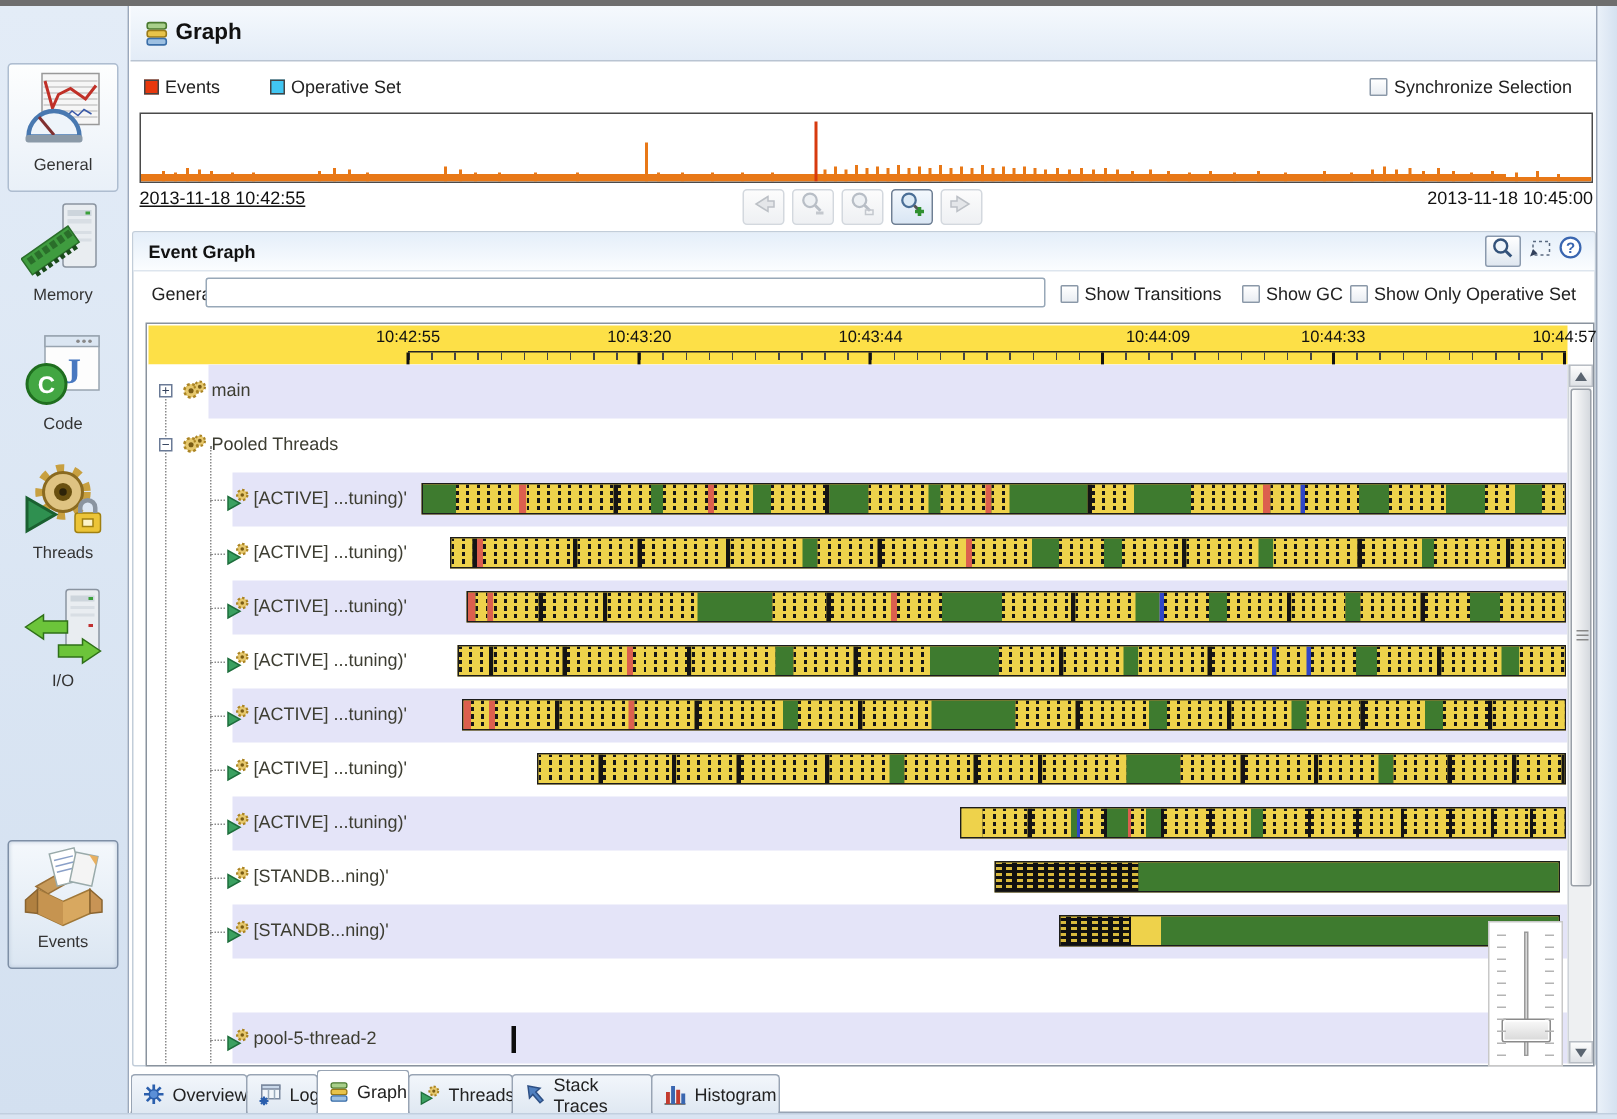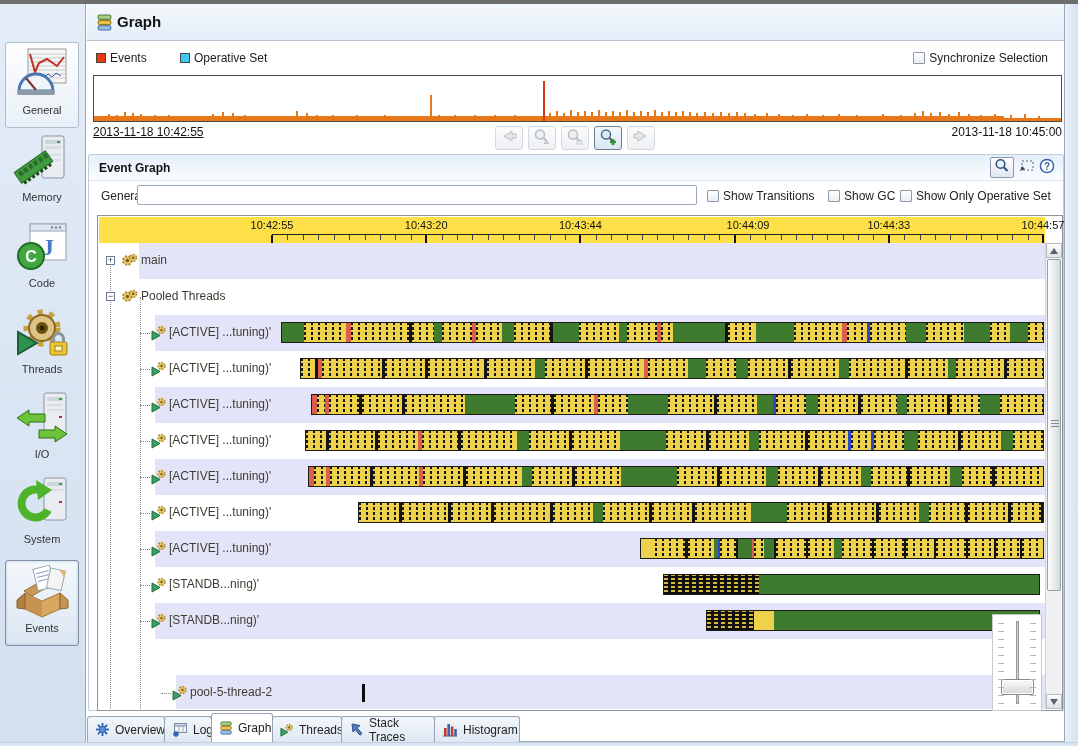--- a/index.html
+++ b/index.html
@@ -177,32 +177,20 @@
             <rect x="33" y="8" width="16" height="4" fill="#cdd5dc"></rect>
             <rect x="45" y="9" width="3" height="2" fill="#3aa03a"></rect>
             <rect x="33" y="15" width="16" height="2" fill="#d8dee4"></rect>
             <rect x="33" y="20" width="16" height="2" fill="#d8dee4"></rect>
             <rect x="45" y="27" width="3" height="2" fill="#c03030"></rect>
             <polygon points="3,29 15,21 15,25 31,25 31,33 15,33 15,37" fill="#6cc43a" stroke="#2f7018"></polygon>
             <polygon points="53,45 41,37 41,41 25,41 25,49 41,49 41,53" fill="#6cc43a" stroke="#2f7018"></polygon>
           </svg></span>
         <span class="nlabel">I/O</span>
       </div>
-      <div class="navitem" style="top: 468px;">
-        <span class="nicon"><svg width="56" height="56" viewBox="0 0 56 56">
-            <rect x="30" y="4" width="22" height="42" rx="2" fill="#e9edf1" stroke="#8a94a0"></rect>
-            <rect x="33" y="8" width="16" height="4" fill="#cdd5dc"></rect>
-            <rect x="45" y="9" width="3" height="2" fill="#3aa03a"></rect>
-            <rect x="33" y="15" width="16" height="2" fill="#d8dee4"></rect>
-            <rect x="45" y="27" width="3" height="2" fill="#c03030"></rect>
-            <path d="M34 36 A14 14 0 1 1 28 17" fill="none" stroke="#4fb32a" stroke-width="8"></path>
-            <polygon points="22,6 38,16 24,26" fill="#4fb32a"></polygon>
-          </svg></span>
-        <span class="nlabel">System</span>
-      </div>
       <div class="navitem selected" style="top: 556px;">
         <span class="nicon"><svg width="56" height="56" viewBox="0 0 56 56">
             <polygon points="10,28 24,20 32,25 18,33" fill="#c79a5a" stroke="#9a7038"></polygon>
             <g transform="rotate(-14 30 18)">
               <rect x="22" y="4" width="17" height="22" fill="#fff" stroke="#9aa"></rect>
               <g stroke="#8aa0c8">
                 <line x1="24" y1="9" x2="37" y2="9"></line>
                 <line x1="24" y1="13" x2="37" y2="13"></line>
                 <line x1="24" y1="17" x2="37" y2="17"></line>
               </g>
@@ -384,21 +372,21 @@
         <div class="majortick" style="left: -1px;"></div>
             <div class="majortick" style="left: 153.2px;"></div>
             <div class="majortick" style="left: 307.4px;"></div>
             <div class="majortick" style="left: 461.6px;"></div>
             <div class="majortick" style="left: 615.8px;"></div>
             <div class="majortick" style="left: 770px;"></div>
           </div>
       <span class="axlabel" style="left: 173px;">10:42:55</span>
           <span class="axlabel" style="left: 327.2px;">10:43:20</span>
           <span class="axlabel" style="left: 481.4px;">10:43:44</span>
-          <span class="axlabel" style="left: 649px;">10:44:09</span>
+          <span class="axlabel" style="left: 673px;">10:44:09</span>
           <span class="axlabel" style="left: 789.8px;">10:44:33</span>
           <span class="axlabel" style="left: 944px;">10:44:57</span>
         </div>
       <div id="rowsarea">
           <div class="vguide" style="left: 11px; top: 18px; height: 450px;"></div>
           <div class="vguide" style="left: 41px; top: 54px; height: 414px;"></div>
           <div class="trow" style="top: 0px;">
             <div class="hl" style="left: 40px;"></div>
             <div class="expander">+</div>
             <span style="position: absolute; left: 22px; top: 9px;"><svg width="17" height="17" viewBox="0 0 16 16">
@@ -735,21 +723,21 @@
                 <circle cx="10.5" cy="5" r="3.4" fill="#e6c86e" stroke="#ab8423" stroke-width="1.5" stroke-dasharray="1.6 1.5"></circle>
                 <circle cx="10.5" cy="5" r="1.2" fill="#7a5c14"></circle>
               </svg></span>
             <span class="treelabel" style="left: 70px;">[STANDB...ning)'</span>
             <div class="bar" style="left: 607px; width: 334px;">
               <div class="seg seg-d" style="width: 47px;"></div>
               <div class="seg seg-Y" style="width: 20px;"></div>
               <div class="seg seg-g" style="width: 267px;"></div>
             </div>
           </div>
-          <div class="trow" style="top: 432px; margin-left: 21px;">
+          <div class="trow" style="top: 432px;">
             <div class="hl" style="left: 56px;"></div>
             <div class="hstub" style="left: 41px; top: 18px;"></div>
             <span style="position: absolute; left: 52px; top: 10px;"><svg width="16" height="16" viewBox="0 0 16 16">
                 <polygon points="1,6 1,15 9,10.5" fill="#3aa060" stroke="#1e6e3c"></polygon>
                 <circle cx="10.5" cy="5" r="3.4" fill="#e6c86e" stroke="#ab8423" stroke-width="1.5" stroke-dasharray="1.6 1.5"></circle>
                 <circle cx="10.5" cy="5" r="1.2" fill="#7a5c14"></circle>
               </svg></span>
             <span class="treelabel" style="left: 70px;">pool-5-thread-2</span>
             <div class="marker" style="left: 242px;"></div>
           </div>

